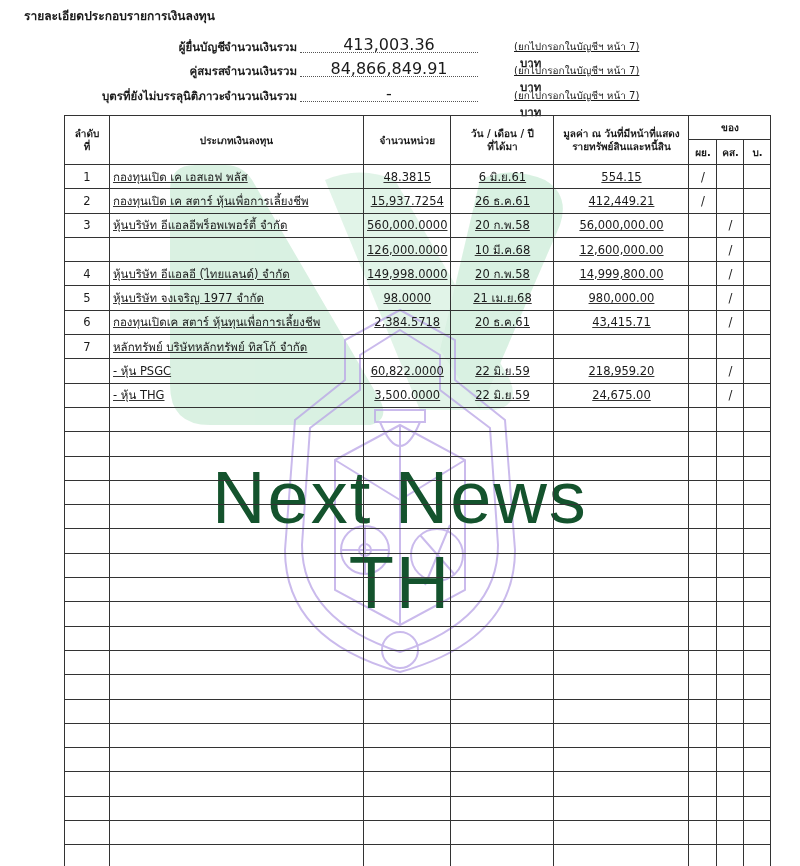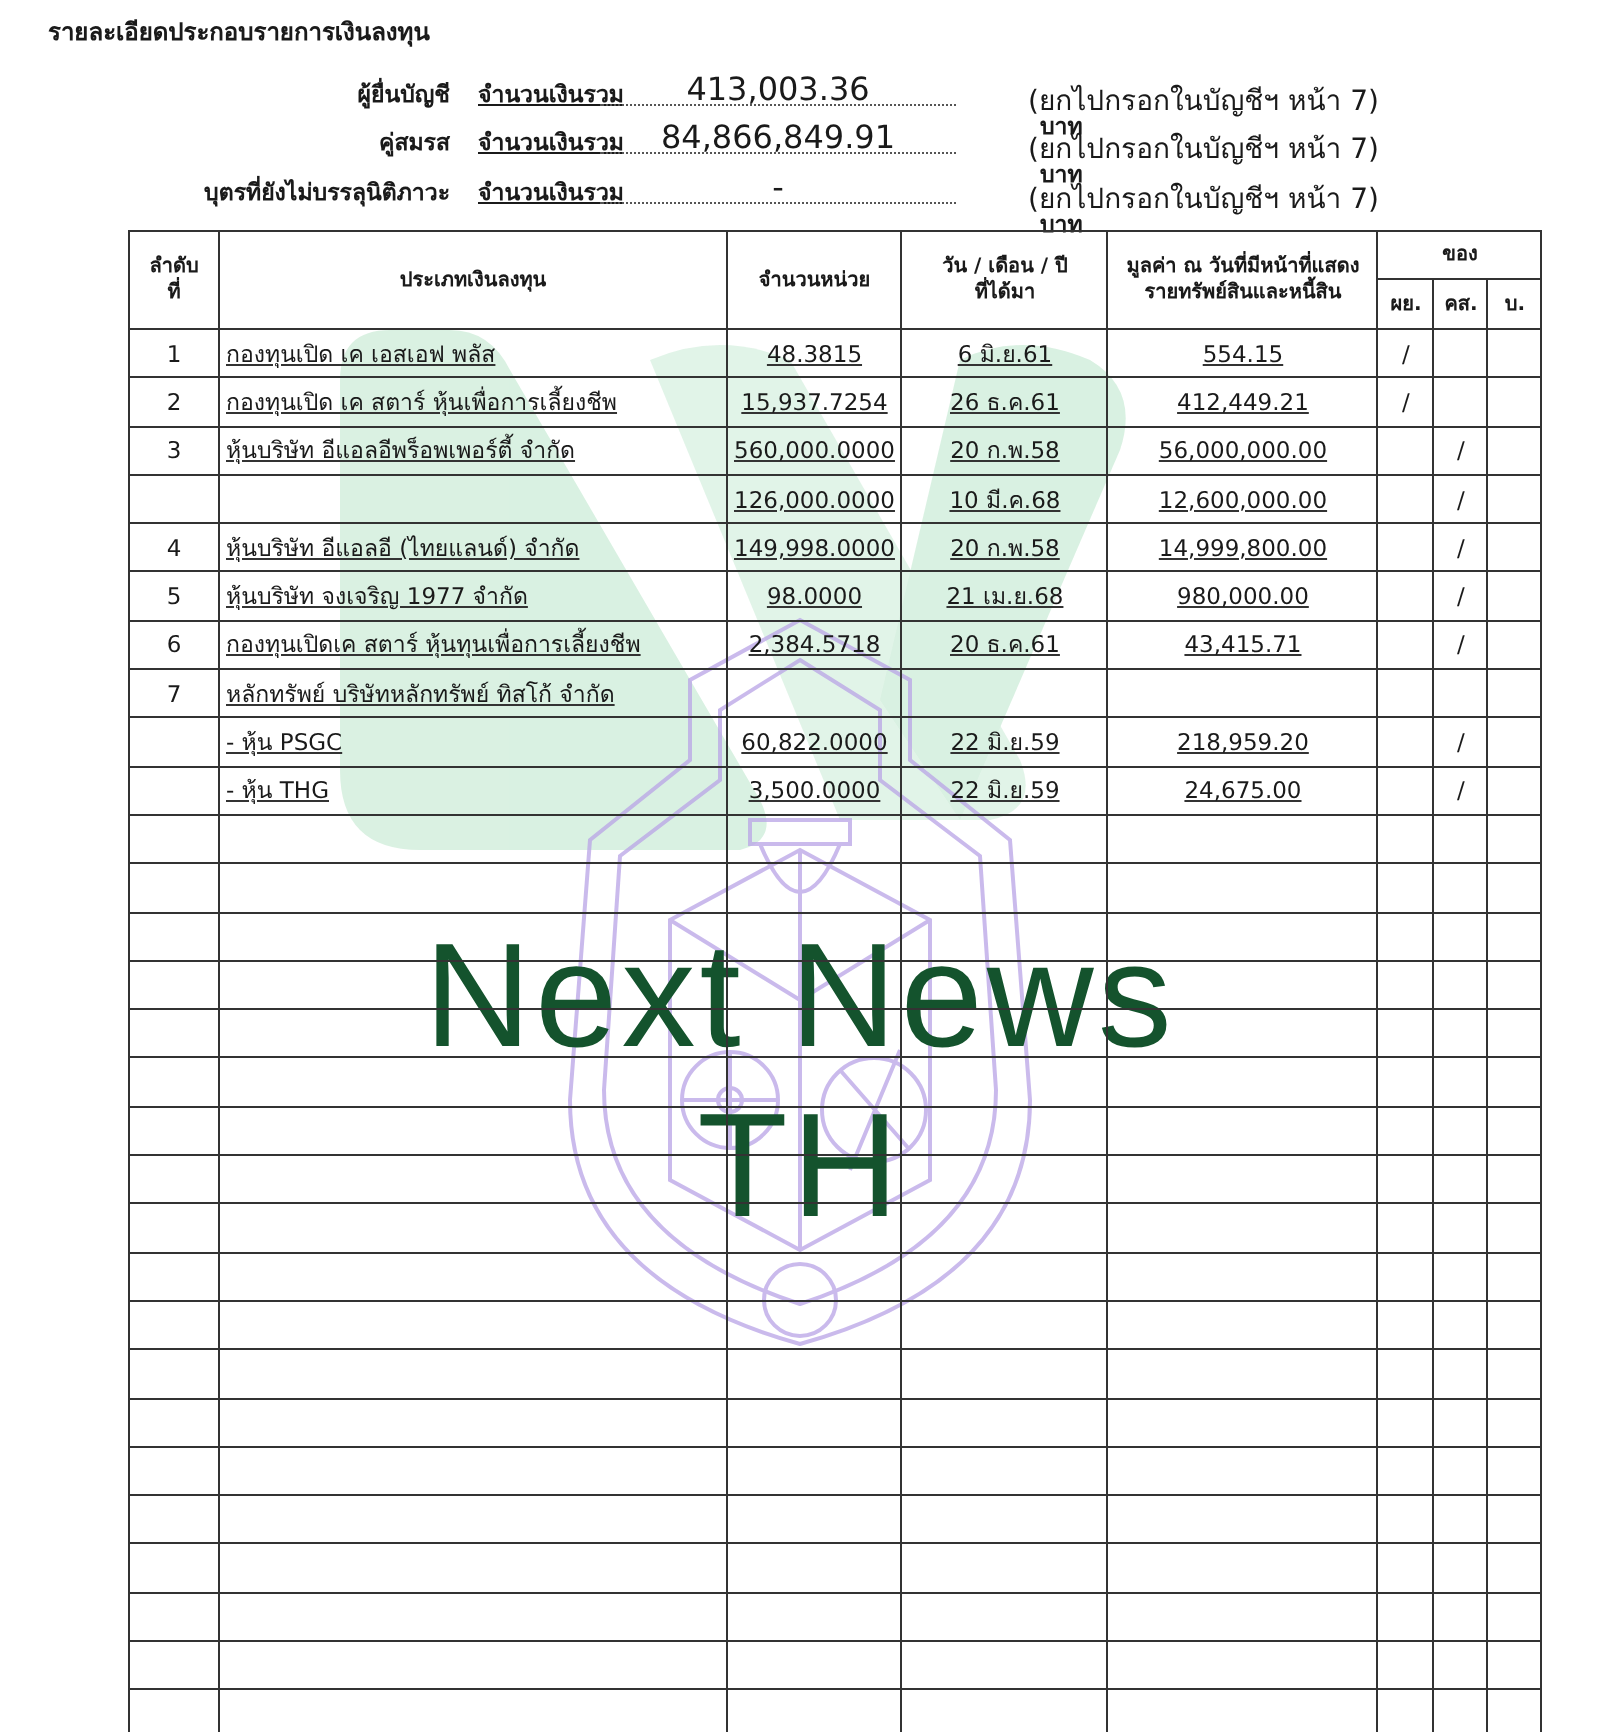--- a/index.html
+++ b/index.html
@@ -11,31 +11,31 @@
     position: absolute; top: 6px; left: 0; width: 716px; 
     font-size: 12px; font-weight: bold; margin-left: 24px;
   }
   .sum-row {
     position: absolute; left: 0; width: 800px; height: 18px; font-size: 11.5px;
   }
   .sum-row .who {
     position: absolute; right: 575px; top: 0; font-weight: bold; white-space: nowrap;
   }
   .sum-row .label {
-    position: absolute; left: 239px; top: 0; font-weight: bold; white-space: nowrap; text-decoration: underline;
+    position: absolute; left: 224px; top: 0; font-weight: bold; white-space: nowrap;
   }
   .sum-row .amount {
     position: absolute; left: 300px; top: 0; width: 178px; text-align: center;
     border-bottom: 1px dotted #555; height: 14px; line-height: 14px; font-size: 16px;
   }
   .sum-row .unit {
     position: absolute; left: 480px; top: 16px; font-weight: bold; margin-left: 40px;
   }
   .sum-row .note {
-    position: absolute; left: 514px; top: 1px; font-size: 14px; white-space: nowrap;
+    position: absolute; left: 514px; top: 1px; font-size: 10px; white-space: nowrap; text-decoration: underline;
   }
 
   .watermark-text {
     position: absolute; top: 455px; left: 160px; width: 480px; text-align: center;
     font-family: "Liberation Sans", sans-serif; font-size: 74px; color: #14532d;
     letter-spacing: 2px; pointer-events: none; z-index: 1;
   }
   .watermark-logo { position: absolute; left: 150px; top: 150px; z-index: 1; pointer-events: none; }
   .seal { position: absolute; left: 255px; top: 300px; z-index: 1; pointer-events: none; }
 

